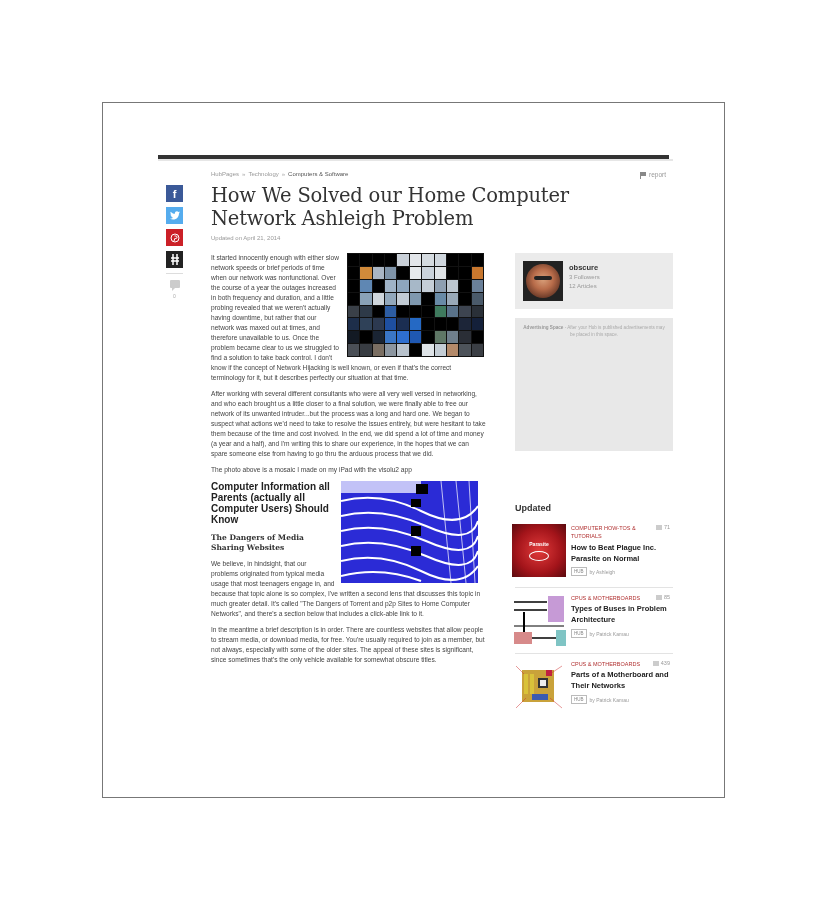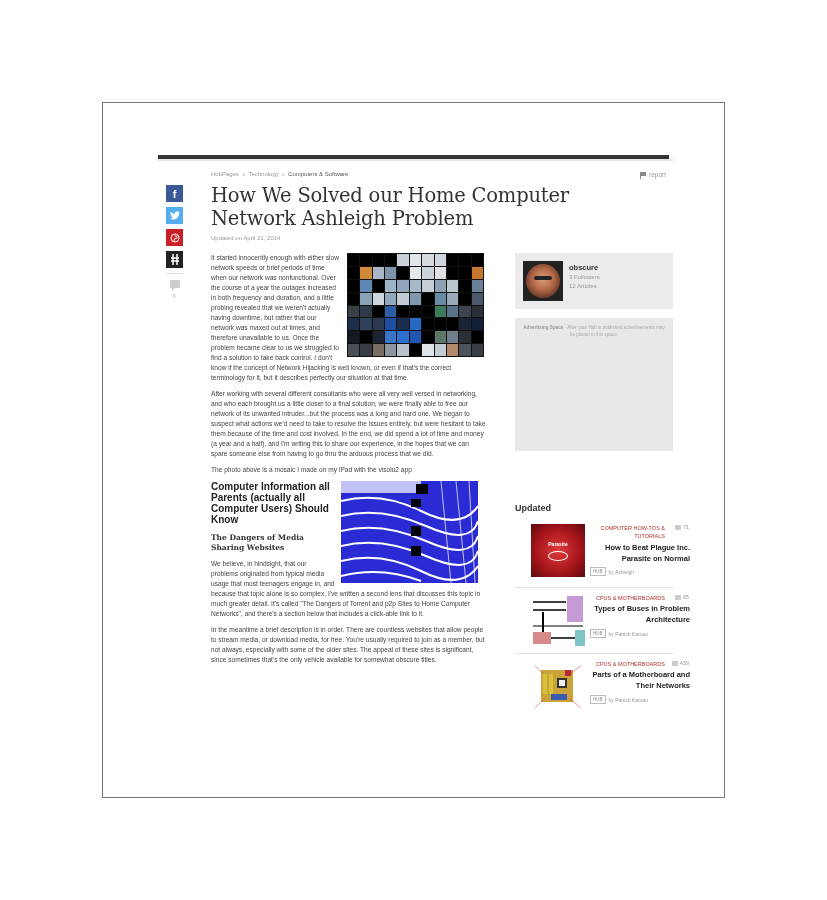--- a/index.html
+++ b/index.html
@@ -47,21 +47,21 @@
   .avatar { position: absolute; left: 8px; top: 8px; width: 40px; height: 40px; background: #222; display: flex; align-items: center; justify-content: center; }
   .avatar-inner { width: 34px; height: 34px; border-radius: 50%; background: radial-gradient(circle at 50% 45%, #d9a07a 0%, #b86c4a 40%, #6b3a28 75%); position: relative; }
   .avatar-inner::after { content: ""; position: absolute; left: 8px; top: 12px; width: 18px; height: 4px; background: #222; border-radius: 2px; }
   .author-name { position: absolute; left: 54px; top: 10px; font-size: 7.5px; font-weight: bold; color: #333; }
   .author-stat { position: absolute; left: 54px; font-size: 6px; color: #999; }
 
   .ad-box { position: absolute; left: 515px; top: 318px; width: 158px; height: 133px; background: #e8e8e8; text-align: center; padding: 6px 6px; font-size: 4.6px; line-height: 7px; color: #aaa; }
   .ad-box b { color: #999; }
 
   .popular-title { position: absolute; left: 515px; top: 503px; font-size: 9px; font-weight: bold; color: #333; }
-  .pop-item { position: absolute; left: 531px; width: 158px; height: 60px; text-align: right; }
+  .pop-item { position: absolute; left: 512px; width: 158px; height: 60px; }
   .pop-item .thumb { position: absolute; left: 0; top: 0; width: 54px; height: 53px; }
   .pop-item .cat { position: absolute; left: 59px; top: 0; width: 75px; font-size: 5.5px; line-height: 8px; color: #b03030; text-transform: uppercase; }
   .pop-item .comments { position: absolute; right: 0; top: 0; font-size: 5.5px; color: #999; display: flex; align-items: center; gap: 2px; }
   .mini-comment { width: 6px; height: 5px; background: #ccc; display: inline-block; }
   .pop-item .ptitle { position: absolute; left: 59px; width: 100px; font-size: 7.5px; line-height: 10.5px; font-weight: bold; color: #222; }
   .pop-item .meta { position: absolute; left: 59px; font-size: 5px; color: #999; display: flex; align-items: center; gap: 3px; }
   .hub-badge { border: 1px solid #bbb; padding: 1px 2px; font-size: 4.5px; color: #888; }
   .pop-divider { position: absolute; left: 515px; width: 158px; height: 1px; background: #e3e3e3; }
 
   .thumb-parasite { background: radial-gradient(circle at 50% 50%, #e03a3a 0%, #a3141a 60%, #5a0a0e 100%); display: flex; flex-direction: column; align-items: center; justify-content: center; color: #fff; font-size: 5px; font-weight: bold; }

